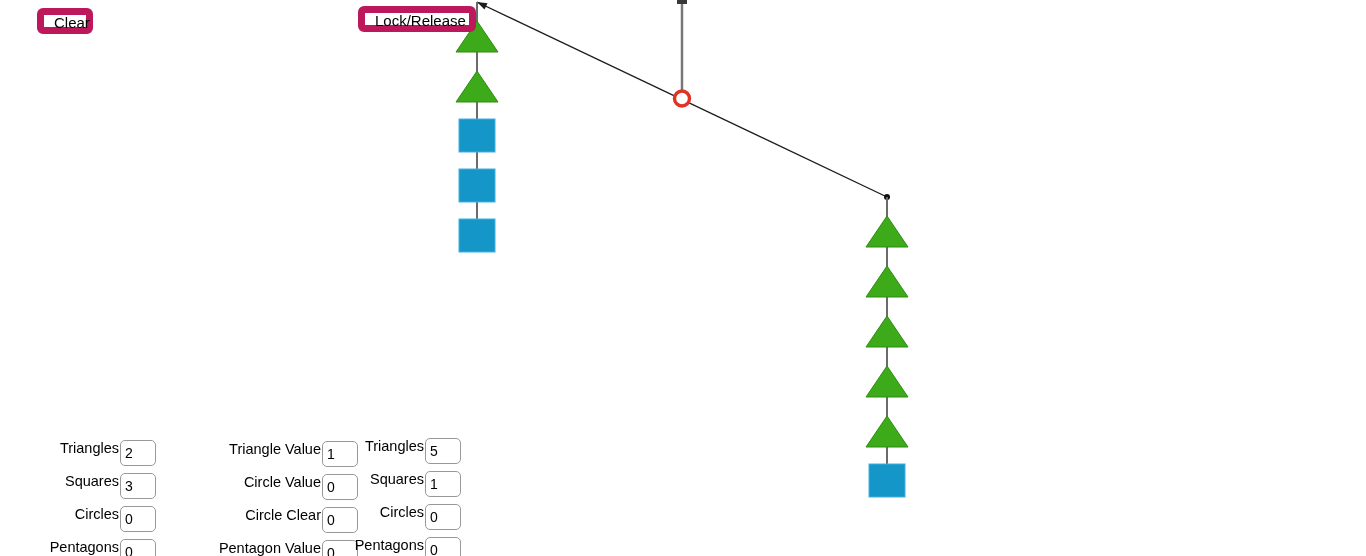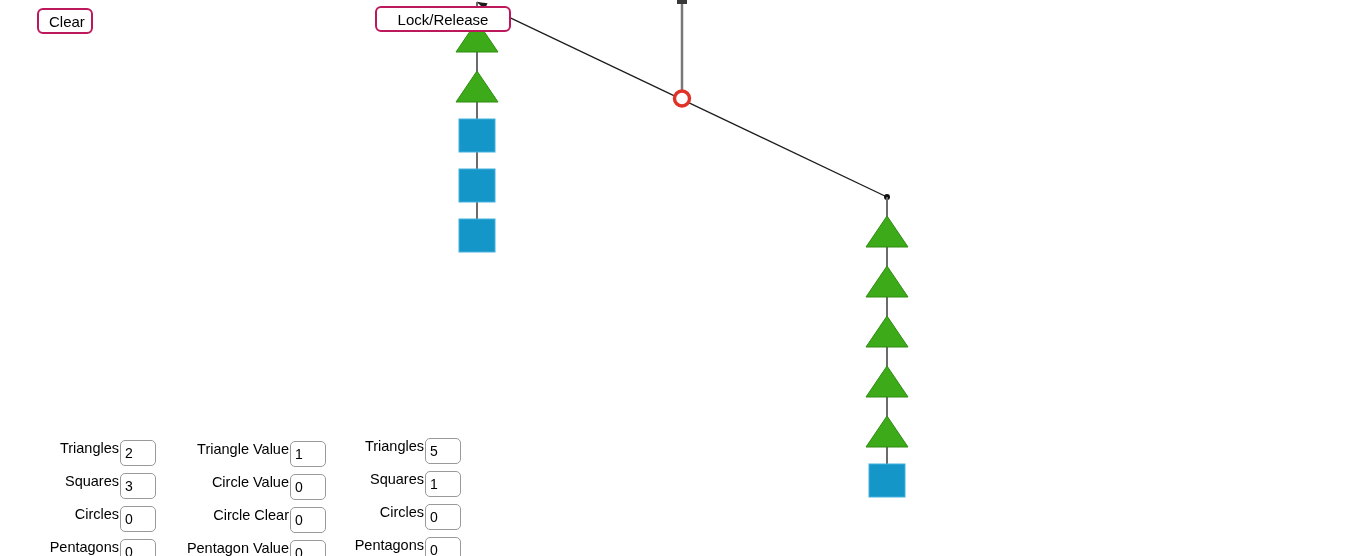--- a/index.html
+++ b/index.html
@@ -10,54 +10,54 @@
     font-family: "Liberation Sans", sans-serif;
     position: relative;
   }
   #stage { position: absolute; left: 0; top: 0; width: 1366px; height: 556px; }
   #scene-svg { position: absolute; left: 0; top: 0; z-index: 1; }
 
   .gg-button {
     position: absolute;
     z-index: 5;
     background: #ffffff;
-    border: 2px solid #be185d;
+    border: 7px solid #be185d;
     border-radius: 6px;
     font-family: "Liberation Sans", sans-serif;
     font-size: 15px;
     color: #000000;
     line-height: 1;
     padding: 0 10px;
     height: 26px;
     cursor: pointer;
     white-space: nowrap;
   }
   #clear-btn  { left: 37px; top: 8px;  width: 56px; }
-  #lock-btn   { left: 375px; top: 6px; width: 136px; }
+  #lock-btn   { left: 358px; top: 6px; width: 118px; }
 
   .panel { position: absolute; z-index: 4; }
   #panel-left   { left: 20px;  top: 440px; }
   #panel-values { left: 180px; top: 441px; }
   #panel-right  { left: 330px; top: 438px; }
 
   .field-row {
     display: flex;
     align-items: flex-start;
     height: 26px;
     margin-bottom: 7px;
   }
   .field-label {
     font-size: 14.5px;
     color: #000;
     text-align: right;
     margin-right: 1px;
     white-space: nowrap;
   }
   #panel-left   .field-label { width: 99px; }
-  #panel-values .field-label { width: 109px; }
+  #panel-values .field-label { width: 109px; margin-left: 32px; }
   #panel-right  .field-label { width: 94px; }
 
   .field-input {
     width: 36px;
     height: 26px;
     border: 1.4px solid #999999;
     border-radius: 5px;
     background: #ffffff;
     font-family: "Liberation Sans", sans-serif;
     font-size: 14px;

